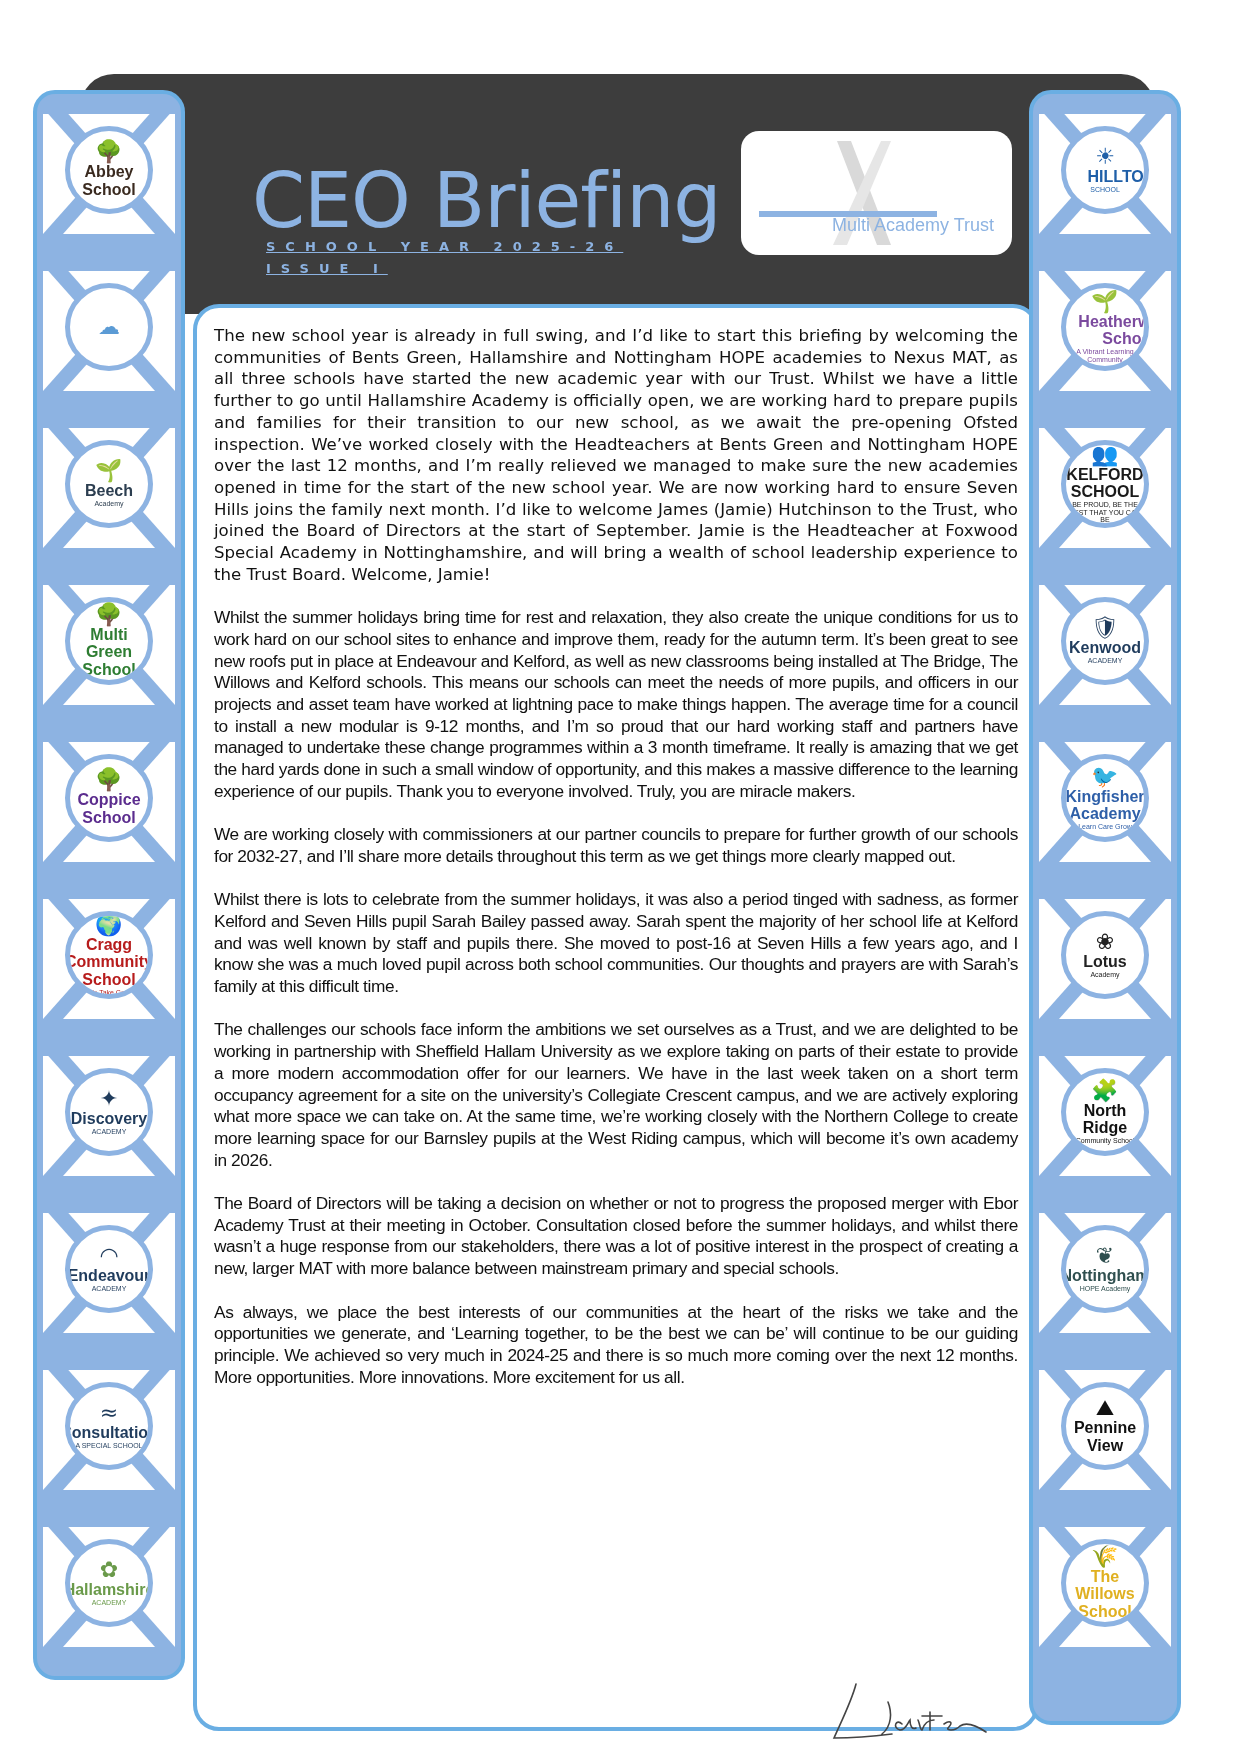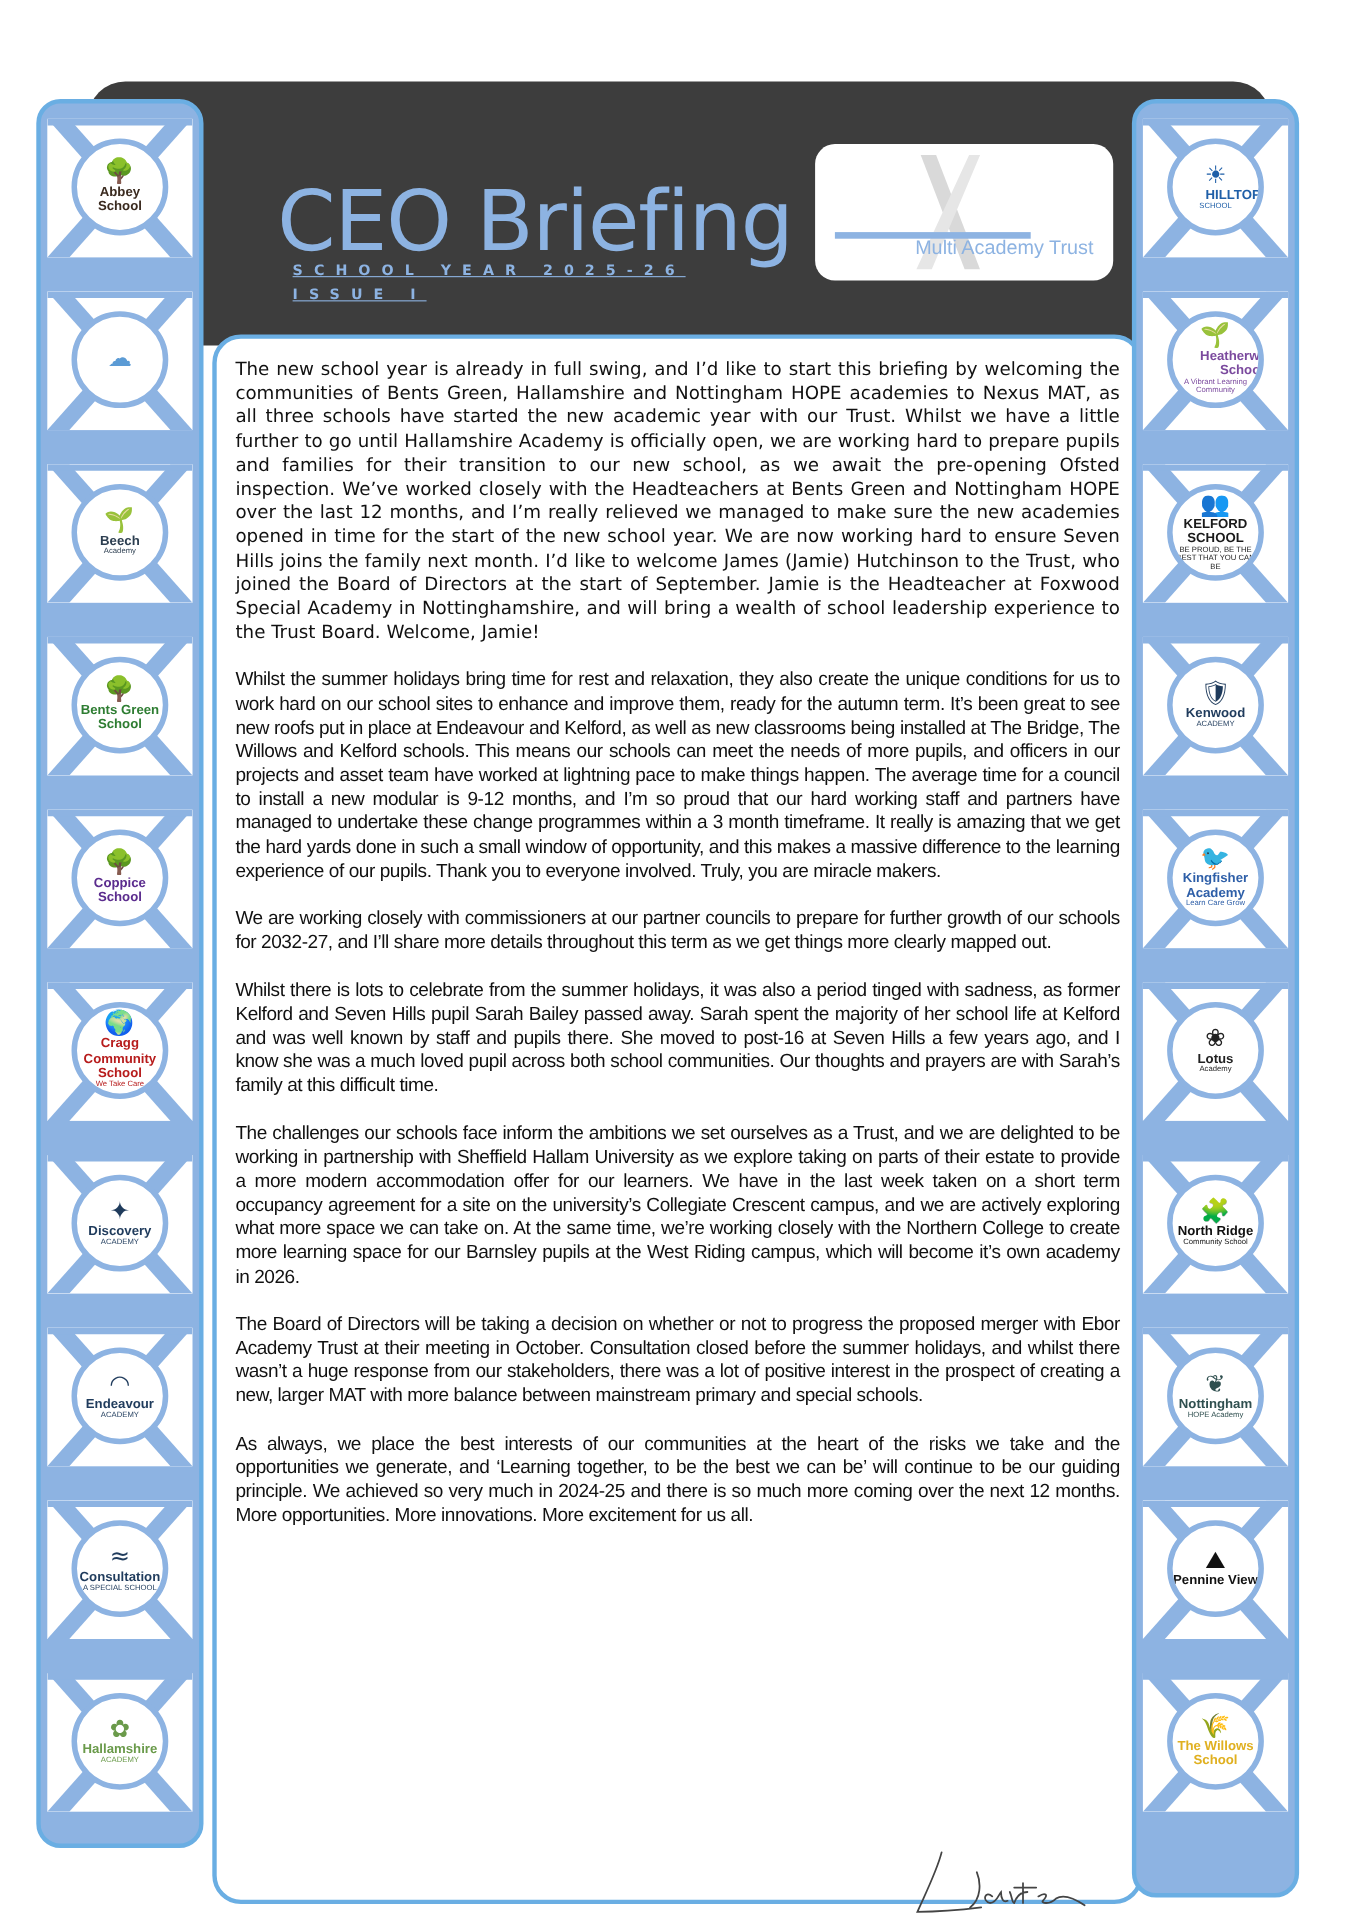--- a/index.html
+++ b/index.html
@@ -48,21 +48,21 @@
   .strip.left { left:33px; top:90px; height:1590px; }
   .strip.right { left:1029px; top:90px; height:1635px; }
   .tile { position:absolute; left:6px; width:132px; height:126px; background:#fff; overflow:hidden; }
   .tile svg.xshape { position:absolute; left:0; top:0; width:132px; height:126px; }
   .badge {
     position:absolute; left:22px; top:18px; width:88px; height:88px; border-radius:50%;
     background:#fff; border:5px solid #8db3e2; display:flex; flex-direction:column;
     align-items:center; justify-content:center; text-align:center; box-sizing:border-box; overflow:hidden;
   }
   .badge .glyph { font-size:22px; line-height:1; }
-  .badge .name { font-family:"Liberation Sans", sans-serif; font-size:12px; font-weight:bold; line-height:1.1; }
+  .badge .name { font-family:"Liberation Sans", sans-serif; font-size:16px; font-weight:bold; line-height:1.1; }
   .badge .sub { font-family:"Liberation Sans", sans-serif; font-size:7px; line-height:1.1; }
 
   .signature { position:absolute; left:826px; top:1680px; width:180px; height:66px; }
 </style>
 </head>
 <body>
 
 <div class="header"></div>
 <h1 class="title">CEO Briefing</h1>
 <div class="subtitle">
@@ -128,21 +128,21 @@
       </div>
     </div>
     <div class="tile" style="top: 485px;">
       <svg class="xshape" viewBox="0 0 132 126">
         <polygon points="0,0 20,0 132,126 112,126" fill="#8db3e2"></polygon>
         <polygon points="112,0 132,0 20,126 0,126" fill="#8db3e2"></polygon>
         <polygon points="0,0 132,0 132,6 0,6" fill="#8db3e2"></polygon>
       </svg>
       <div class="badge">
         <span class="glyph" style="color: rgb(46, 125, 50);">🌳</span>
-        <span class="name" style="color: rgb(46, 125, 50);">Bents Green School</span>
+        <span class="name" style="color: rgb(46, 125, 50);">Multi Green School</span>
         <span class="sub" style="color: rgb(46, 125, 50);"></span>
       </div>
     </div>
     <div class="tile" style="top: 642px;">
       <svg class="xshape" viewBox="0 0 132 126">
         <polygon points="0,0 20,0 132,126 112,126" fill="#8db3e2"></polygon>
         <polygon points="112,0 132,0 20,126 0,126" fill="#8db3e2"></polygon>
         <polygon points="0,0 132,0 132,6 0,6" fill="#8db3e2"></polygon>
       </svg>
       <div class="badge">

